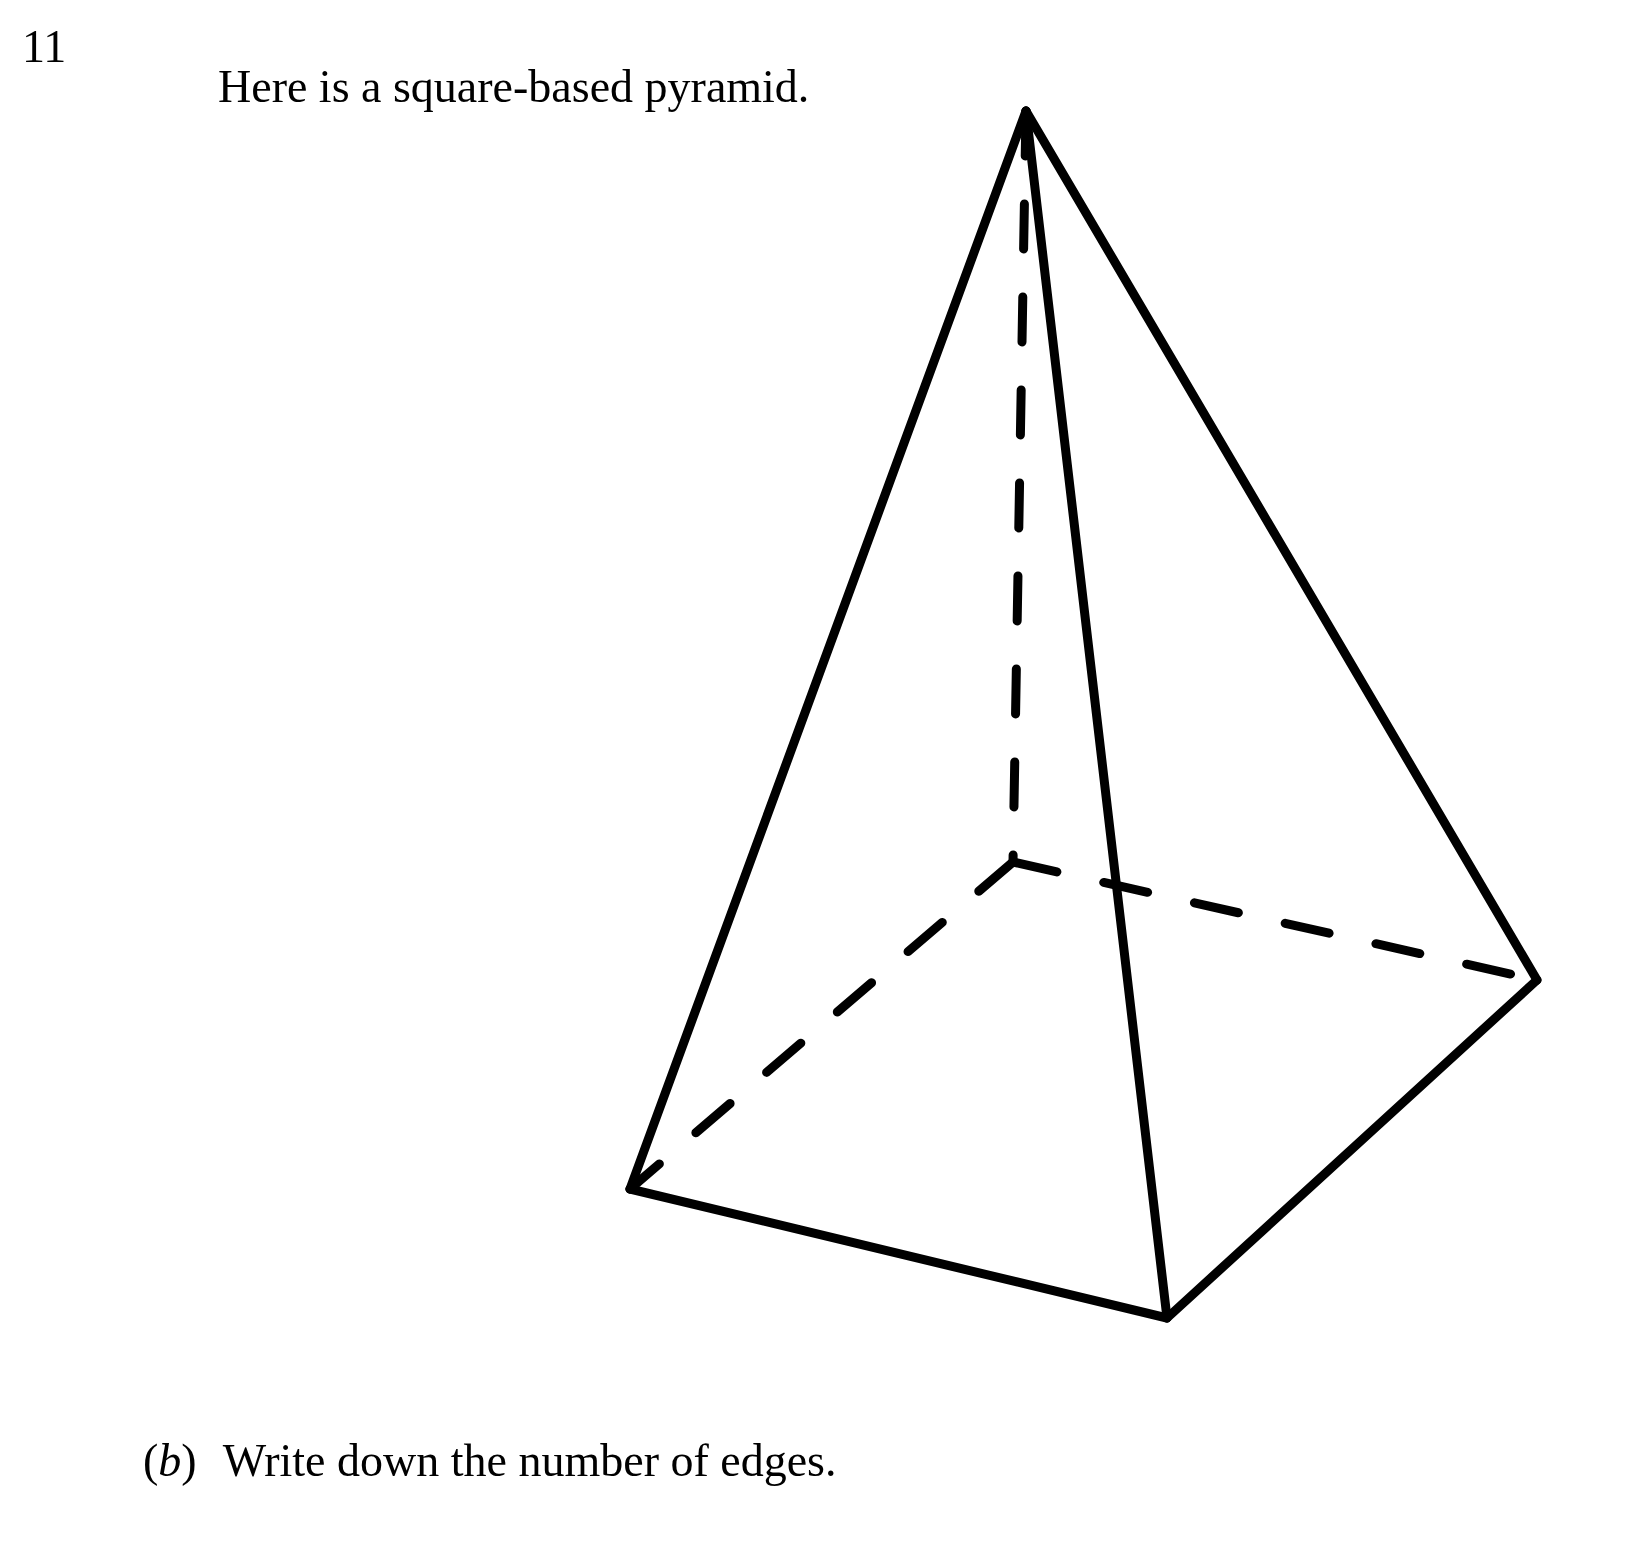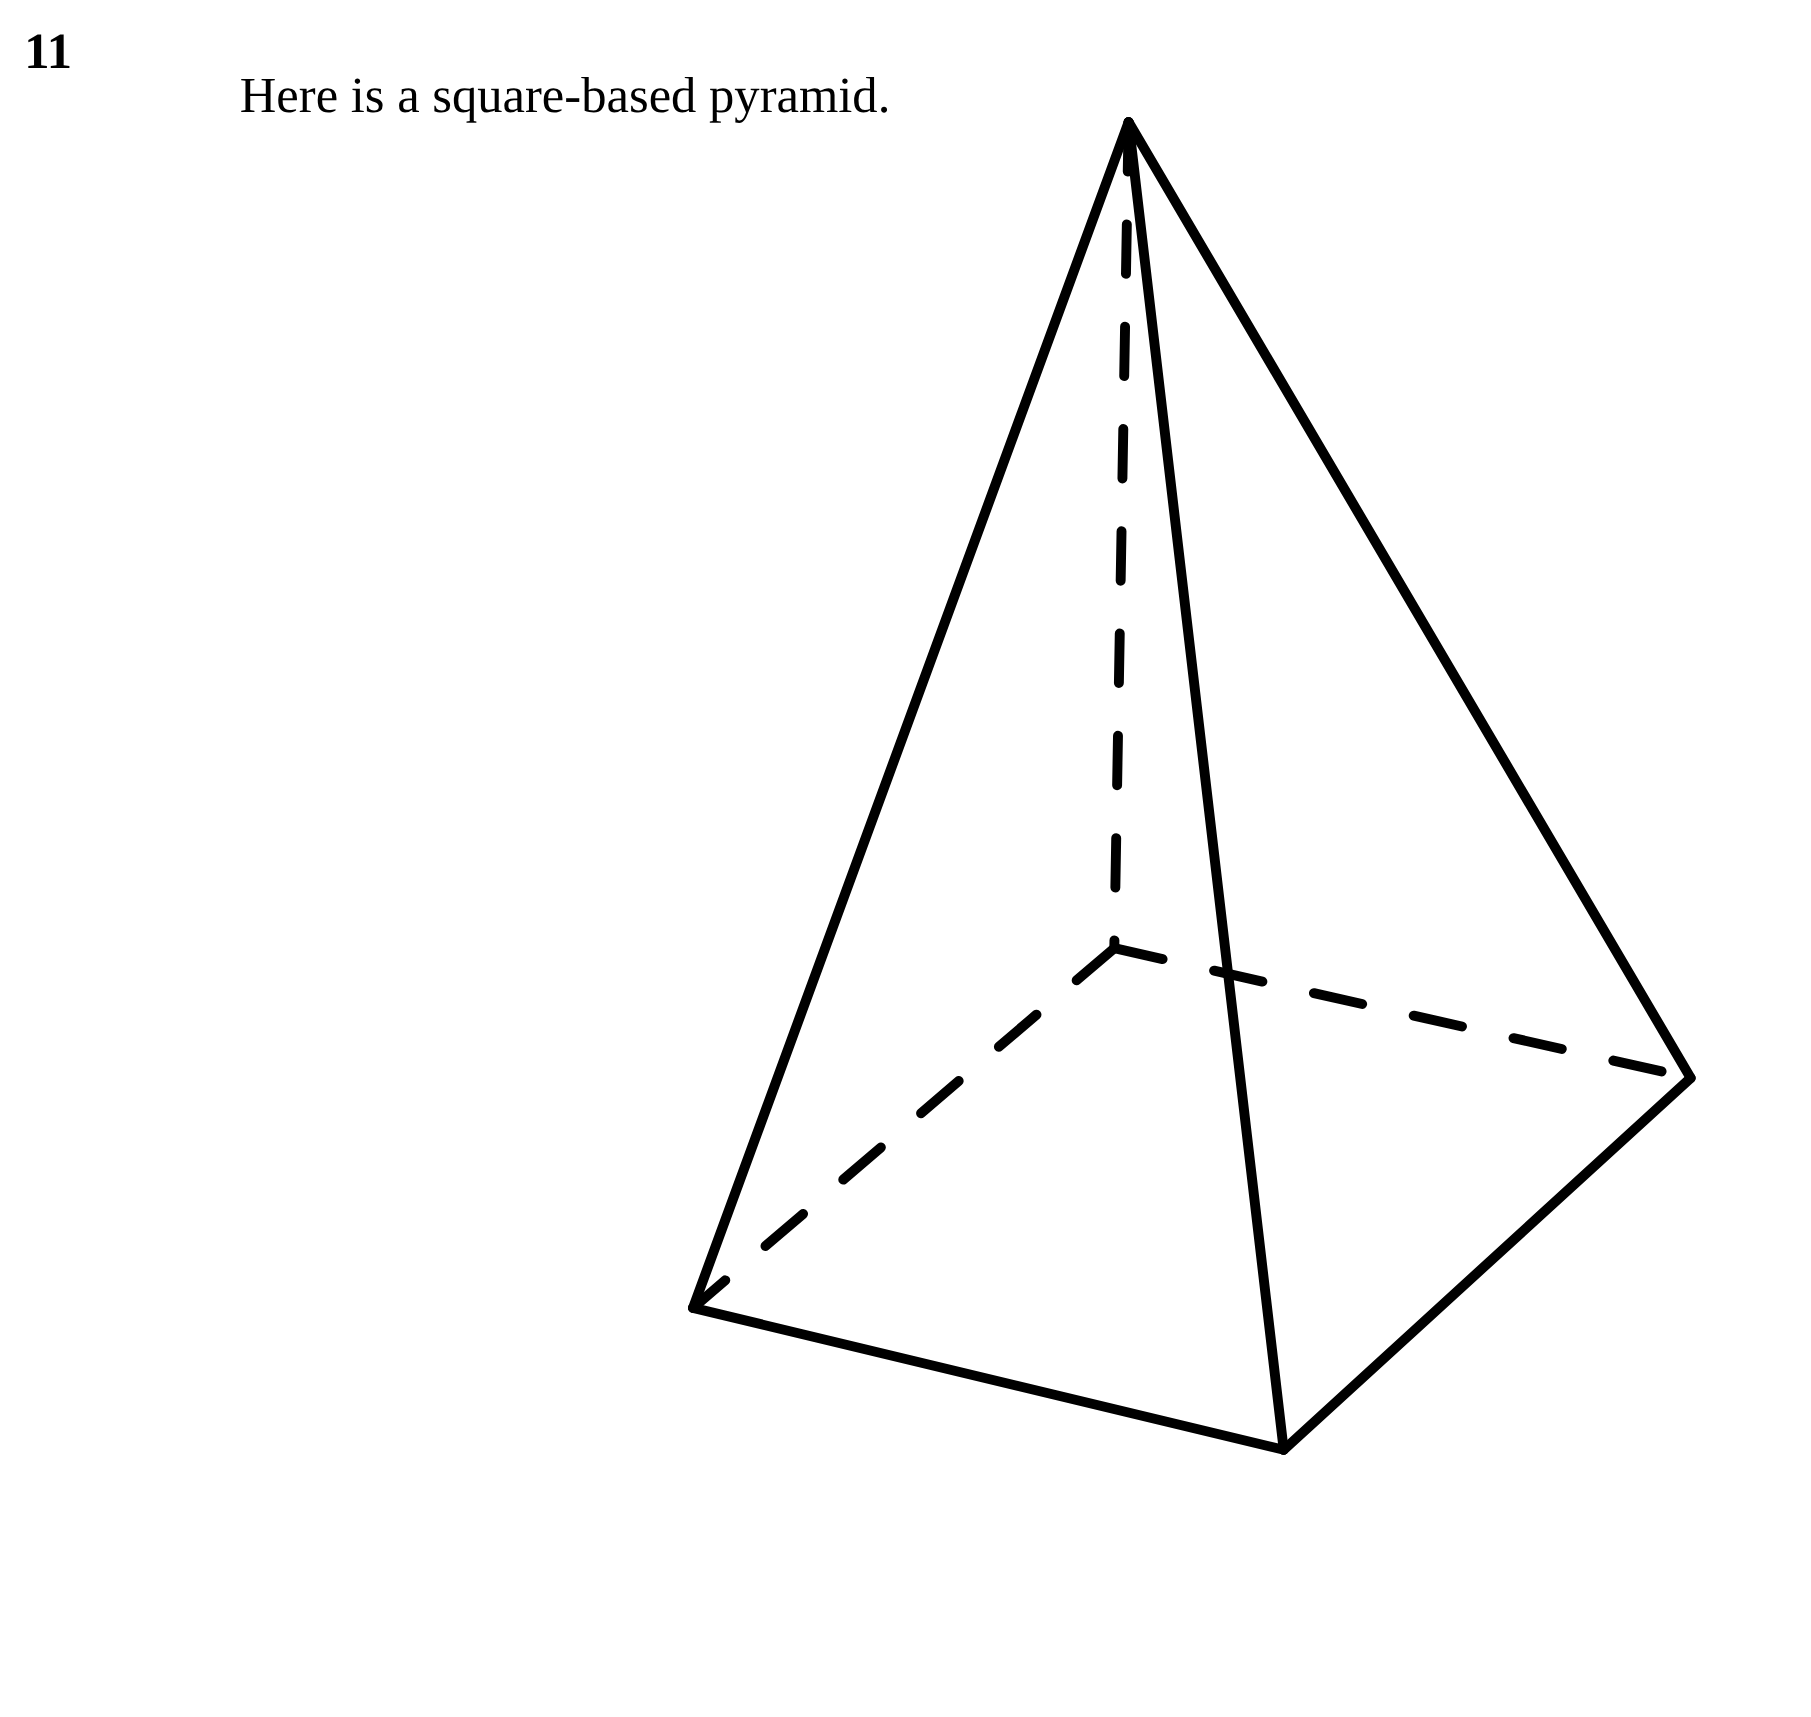--- a/index.html
+++ b/index.html
@@ -22,21 +22,21 @@
     left: 0;
     width: 100%;
     font-size: 46px;
     line-height: 1.1;
     white-space: nowrap;
   }
   .question-number {
     position: absolute;
     left: 22px;
     top: 0;
-    font-weight: bold;
+    font-weight: normal;
   }
   .intro-text {
     position: absolute;
     left: 218px;
     top: 0;
     margin-top: 40px;
   }
   .figure-wrap {
     position: absolute;
     top: 0;
@@ -80,14 +80,17 @@
         <line x1="1013" y1="862" x2="1537" y2="980" stroke="#000000" stroke-width="9" stroke-linecap="round" stroke-dasharray="45 48"></line>
         <line x1="1026" y1="111" x2="1013" y2="862" stroke="#000000" stroke-width="9" stroke-linecap="round" stroke-dasharray="45 48"></line>
         <line x1="1026" y1="111" x2="630" y2="1189" stroke="#000000" stroke-width="9" stroke-linecap="round"></line>
         <line x1="1026" y1="111" x2="1537" y2="980" stroke="#000000" stroke-width="9" stroke-linecap="round"></line>
         <line x1="1026" y1="111" x2="1167" y2="1318" stroke="#000000" stroke-width="9" stroke-linecap="round"></line>
         <line x1="630" y1="1189" x2="1167" y2="1318" stroke="#000000" stroke-width="9" stroke-linecap="round"></line>
         <line x1="1167" y1="1318" x2="1537" y2="980" stroke="#000000" stroke-width="9" stroke-linecap="round"></line>
       </svg>
   </div>
 
+  <div class="part-row">
+    <span class="part-label"><span>(</span><span class="part-letter">b</span><span>)</span></span><span class="part-text">Write down the number of edges.</span>
+  </div>
 
 </div>
 
 </body></html>

